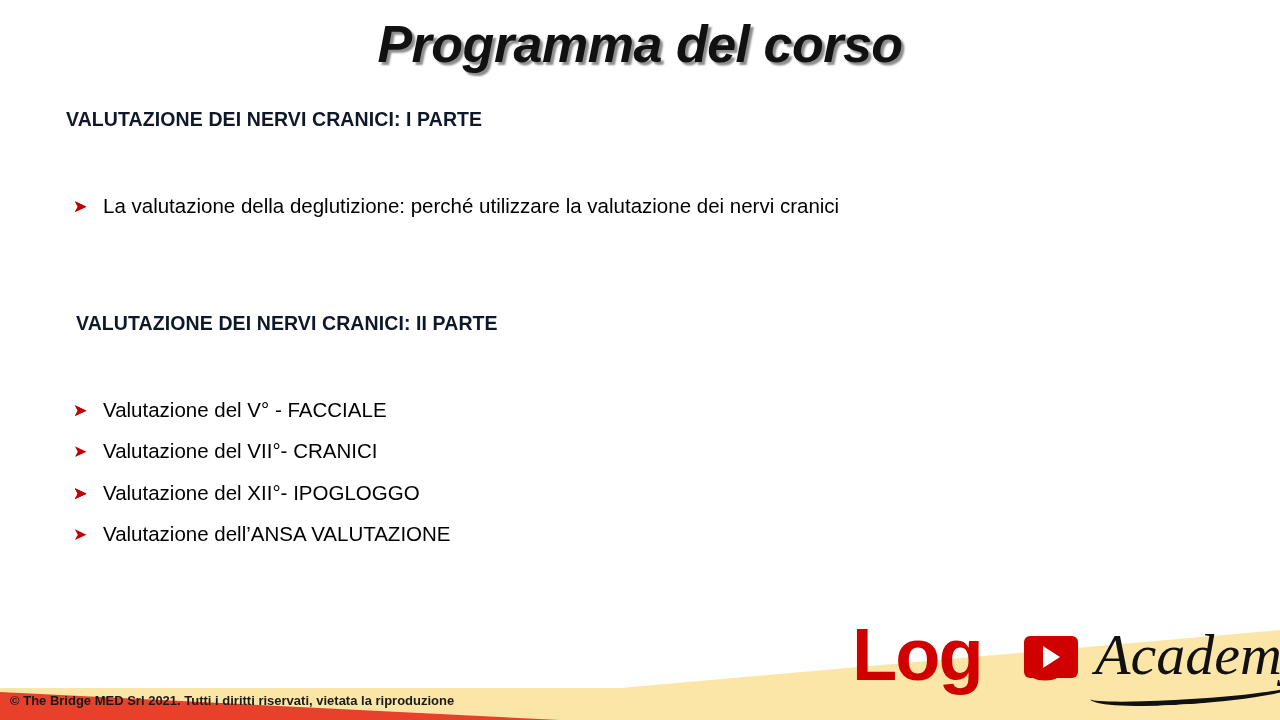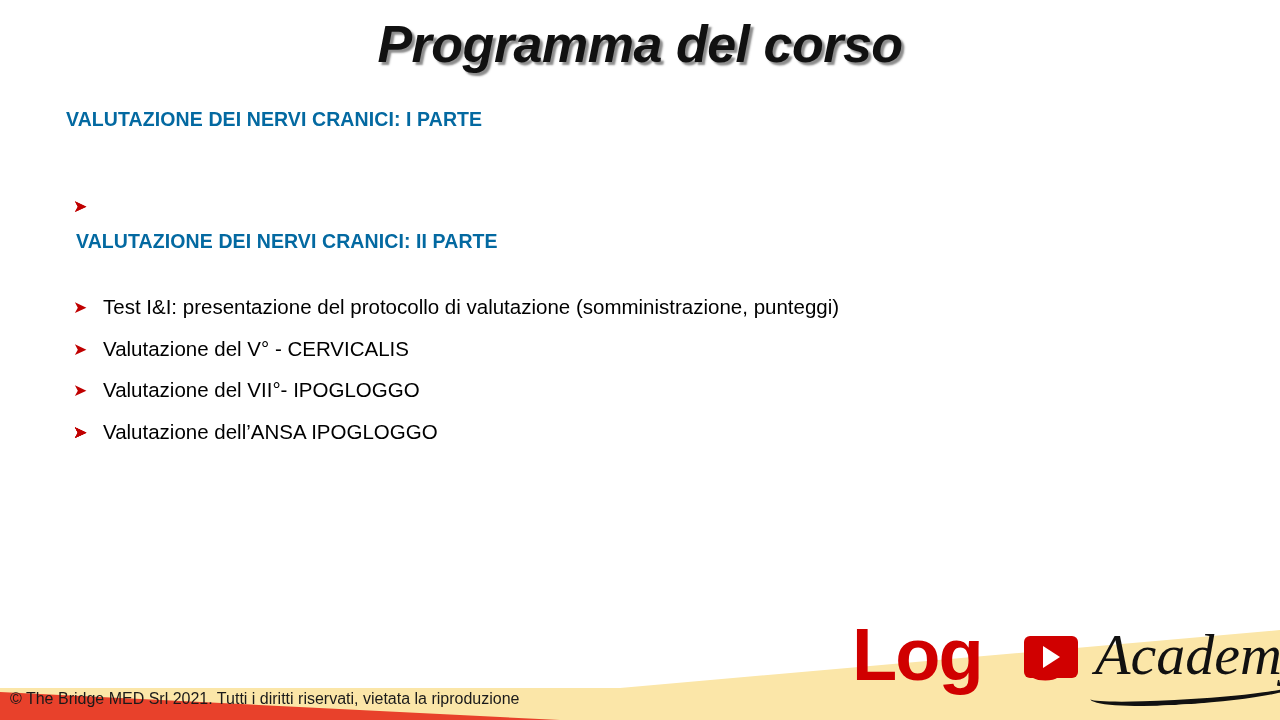--- a/index.html
+++ b/index.html
@@ -41,26 +41,27 @@
   .body-area {
     position: absolute;
     top: 108px;
     left: 66px;
     width: 1160px;
   }
 
   .section-heading {
     font-size: 19.5px;
     font-weight: bold;
-    color: #0369a1;
+    color: #0f172a;
     margin: 0 0 0 0;
     letter-spacing: 0.1px;
   }
   .section-heading.second {
     margin-left: 10px;
+    margin-top: 40px;
   }
   .spacer-34 { height: 34px; }
   .spacer-44 { height: 44px; }
 
   ul.bullets {
     list-style: none;
     margin: 0;
     padding: 0;
   }
   ul.bullets li {
@@ -88,22 +89,22 @@
     bottom: 0;
     width: 1280px;
     height: 150px;
     pointer-events: none;
   }
 
   .copyright {
     position: absolute;
     left: 10px;
     bottom: 12px;
-    font-size: 16px;
-    font-weight: normal;
+    font-size: 13px;
+    font-weight: bold;
     color: #1a1a1a;
     white-space: nowrap;
   }
 
   
   .logo {
     position: absolute;
     right: 8px;
     bottom: 16px;
     height: 86px;
@@ -171,54 +172,55 @@
     <div class="section-heading">VALUTAZIONE DEI NERVI CRANICI: I PARTE</div>
 
     <div class="spacer-44"></div>
 
     <ul class="bullets">
       <li>
         <span class="arrow">➤</span>
       </li>
       <li>
         <span class="arrow">➤</span>
+        <span>La valutazione della deglutizione: perché utilizzare la valutazione dei nervi cranici</span>
       </li>
     </ul>
 
     <div class="spacer-34"></div>
 
     <div class="section-heading second">VALUTAZIONE DEI NERVI CRANICI: II PARTE</div>
 
     <div class="spacer-44"></div>
 
     <ul class="bullets">
       <li>
         <span class="arrow">➤</span>
-        <span>Test I&amp;I: presentazione del protocollo di valutazione (somministrazione, punteggi)</span>
-      </li>
-      <li>
-        <span class="arrow">➤</span>
-        <span>Valutazione del V° - CERVICALIS</span>
-      </li>
-      <li>
-        <span class="arrow">➤</span>
-        <span>Valutazione del VII°- IPOGLOGGO</span>
-      </li>
-      <li>
-        <span class="arrow">➤</span>
-      </li>
-      <li>
-        <span class="arrow">➤</span>
-      </li>
-      <li>
-        <span class="arrow">➤</span>
-      </li>
-      <li>
-        <span class="arrow">➤</span>
-        <span>Valutazione dell’ANSA IPOGLOGGO</span>
+      </li>
+      <li>
+        <span class="arrow">➤</span>
+        <span>Valutazione del V° - FACCIALE</span>
+      </li>
+      <li>
+        <span class="arrow">➤</span>
+        <span>Valutazione del VII°- CRANICI</span>
+      </li>
+      <li>
+        <span class="arrow">➤</span>
+      </li>
+      <li>
+        <span class="arrow">➤</span>
+      </li>
+      <li>
+        <span class="arrow">➤</span>
+        <span>Valutazione del XII°- IPOGLOGGO</span>
+      </li>
+      <li>
+        <span class="arrow">➤</span>
+        <span>Valutazione dell’ANSA VALUTAZIONE</span>
       </li>
     </ul>
 
   </div>
 
   <svg class="deco" viewBox="0 0 1280 150" preserveAspectRatio="none">
     <polygon points="0,118 620,118 1280,60 1280,150 0,150" fill="#FBE6A8"></polygon>
     <polygon points="0,150 0,132 430,150" fill="#F4A05A"></polygon>
     <polygon points="0,150 0,122 560,150 260,150" fill="#E8412B"></polygon>
     <polygon points="620,150 1280,150 1280,92 660,150" fill="#F4A05A" opacity="0.0"></polygon>

